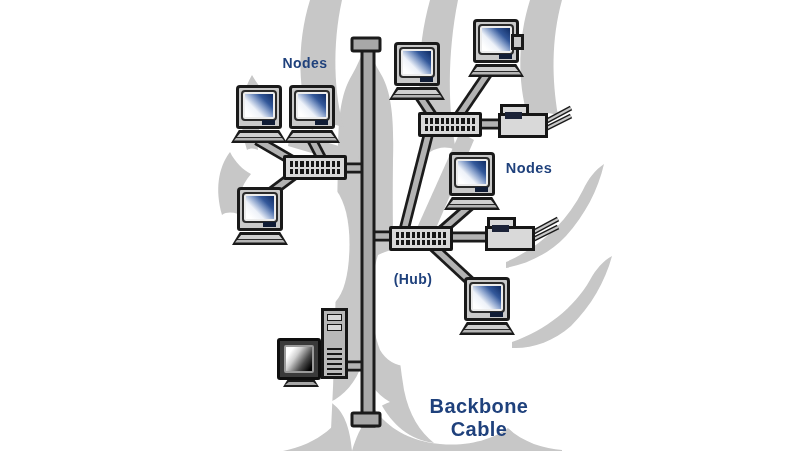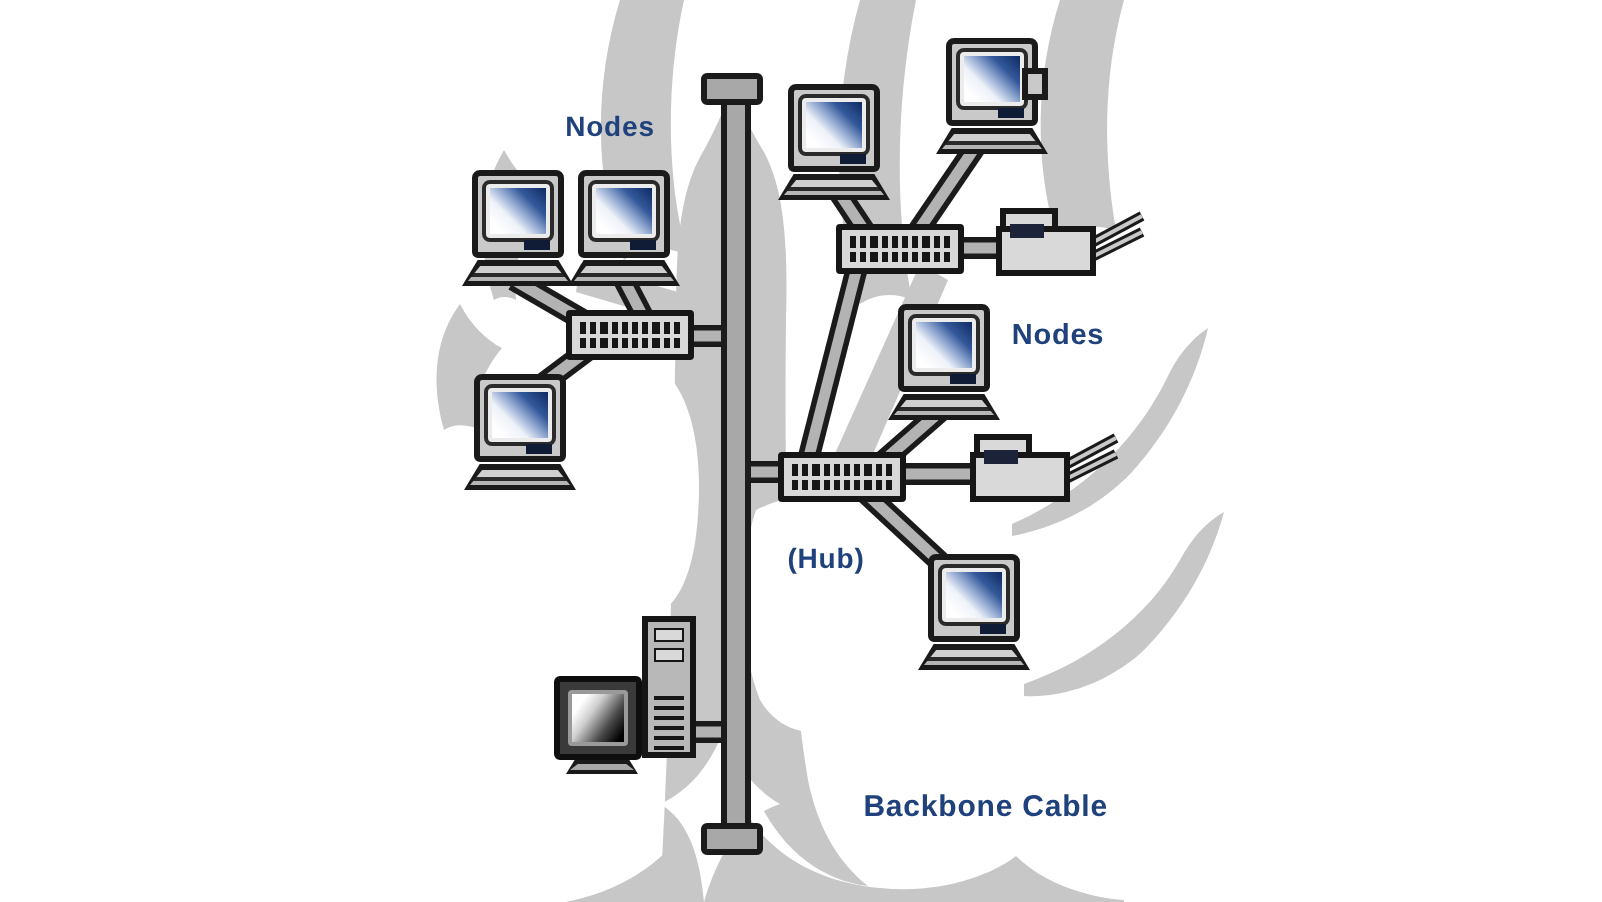--- a/index.html
+++ b/index.html
@@ -88,21 +88,21 @@
     background:#a8a8a8; clip-path:polygon(12% 0,88% 0,100% 100%,0 100%);}
 
   
   .lbl{
     position:absolute; z-index:3; color:#1f417c;
     font-weight:bold; font-size:14px; letter-spacing:0.4px; text-align:center;
   }
   #lbl-nodes-left{left:272px; top:55px; width:66px;}
   #lbl-nodes-right{left:496px; top:160px; width:66px; font-size:14.5px;}
   #lbl-concentrator{left:353px; top:255px; width:120px; line-height:16px;}
-  #lbl-backbone{left:374px; top:395px; width:150px; font-size:15px; text-align:right;padding-left:30px;}
+  #lbl-backbone{left:374px; top:395px; width:150px; font-size:20px; text-align:center;padding-left:30px;}
 
   
   .co{stroke:#1b1b1b; stroke-width:11; fill:none;}
   .ci{stroke:#b3b3b3; stroke-width:5.5; fill:none;}
   .po{stroke:#1b1b1b; stroke-width:5; fill:none;}
   .pi{stroke:#c9c9c9; stroke-width:2; fill:none;}
 </style>
 </head>
 <body>
 

